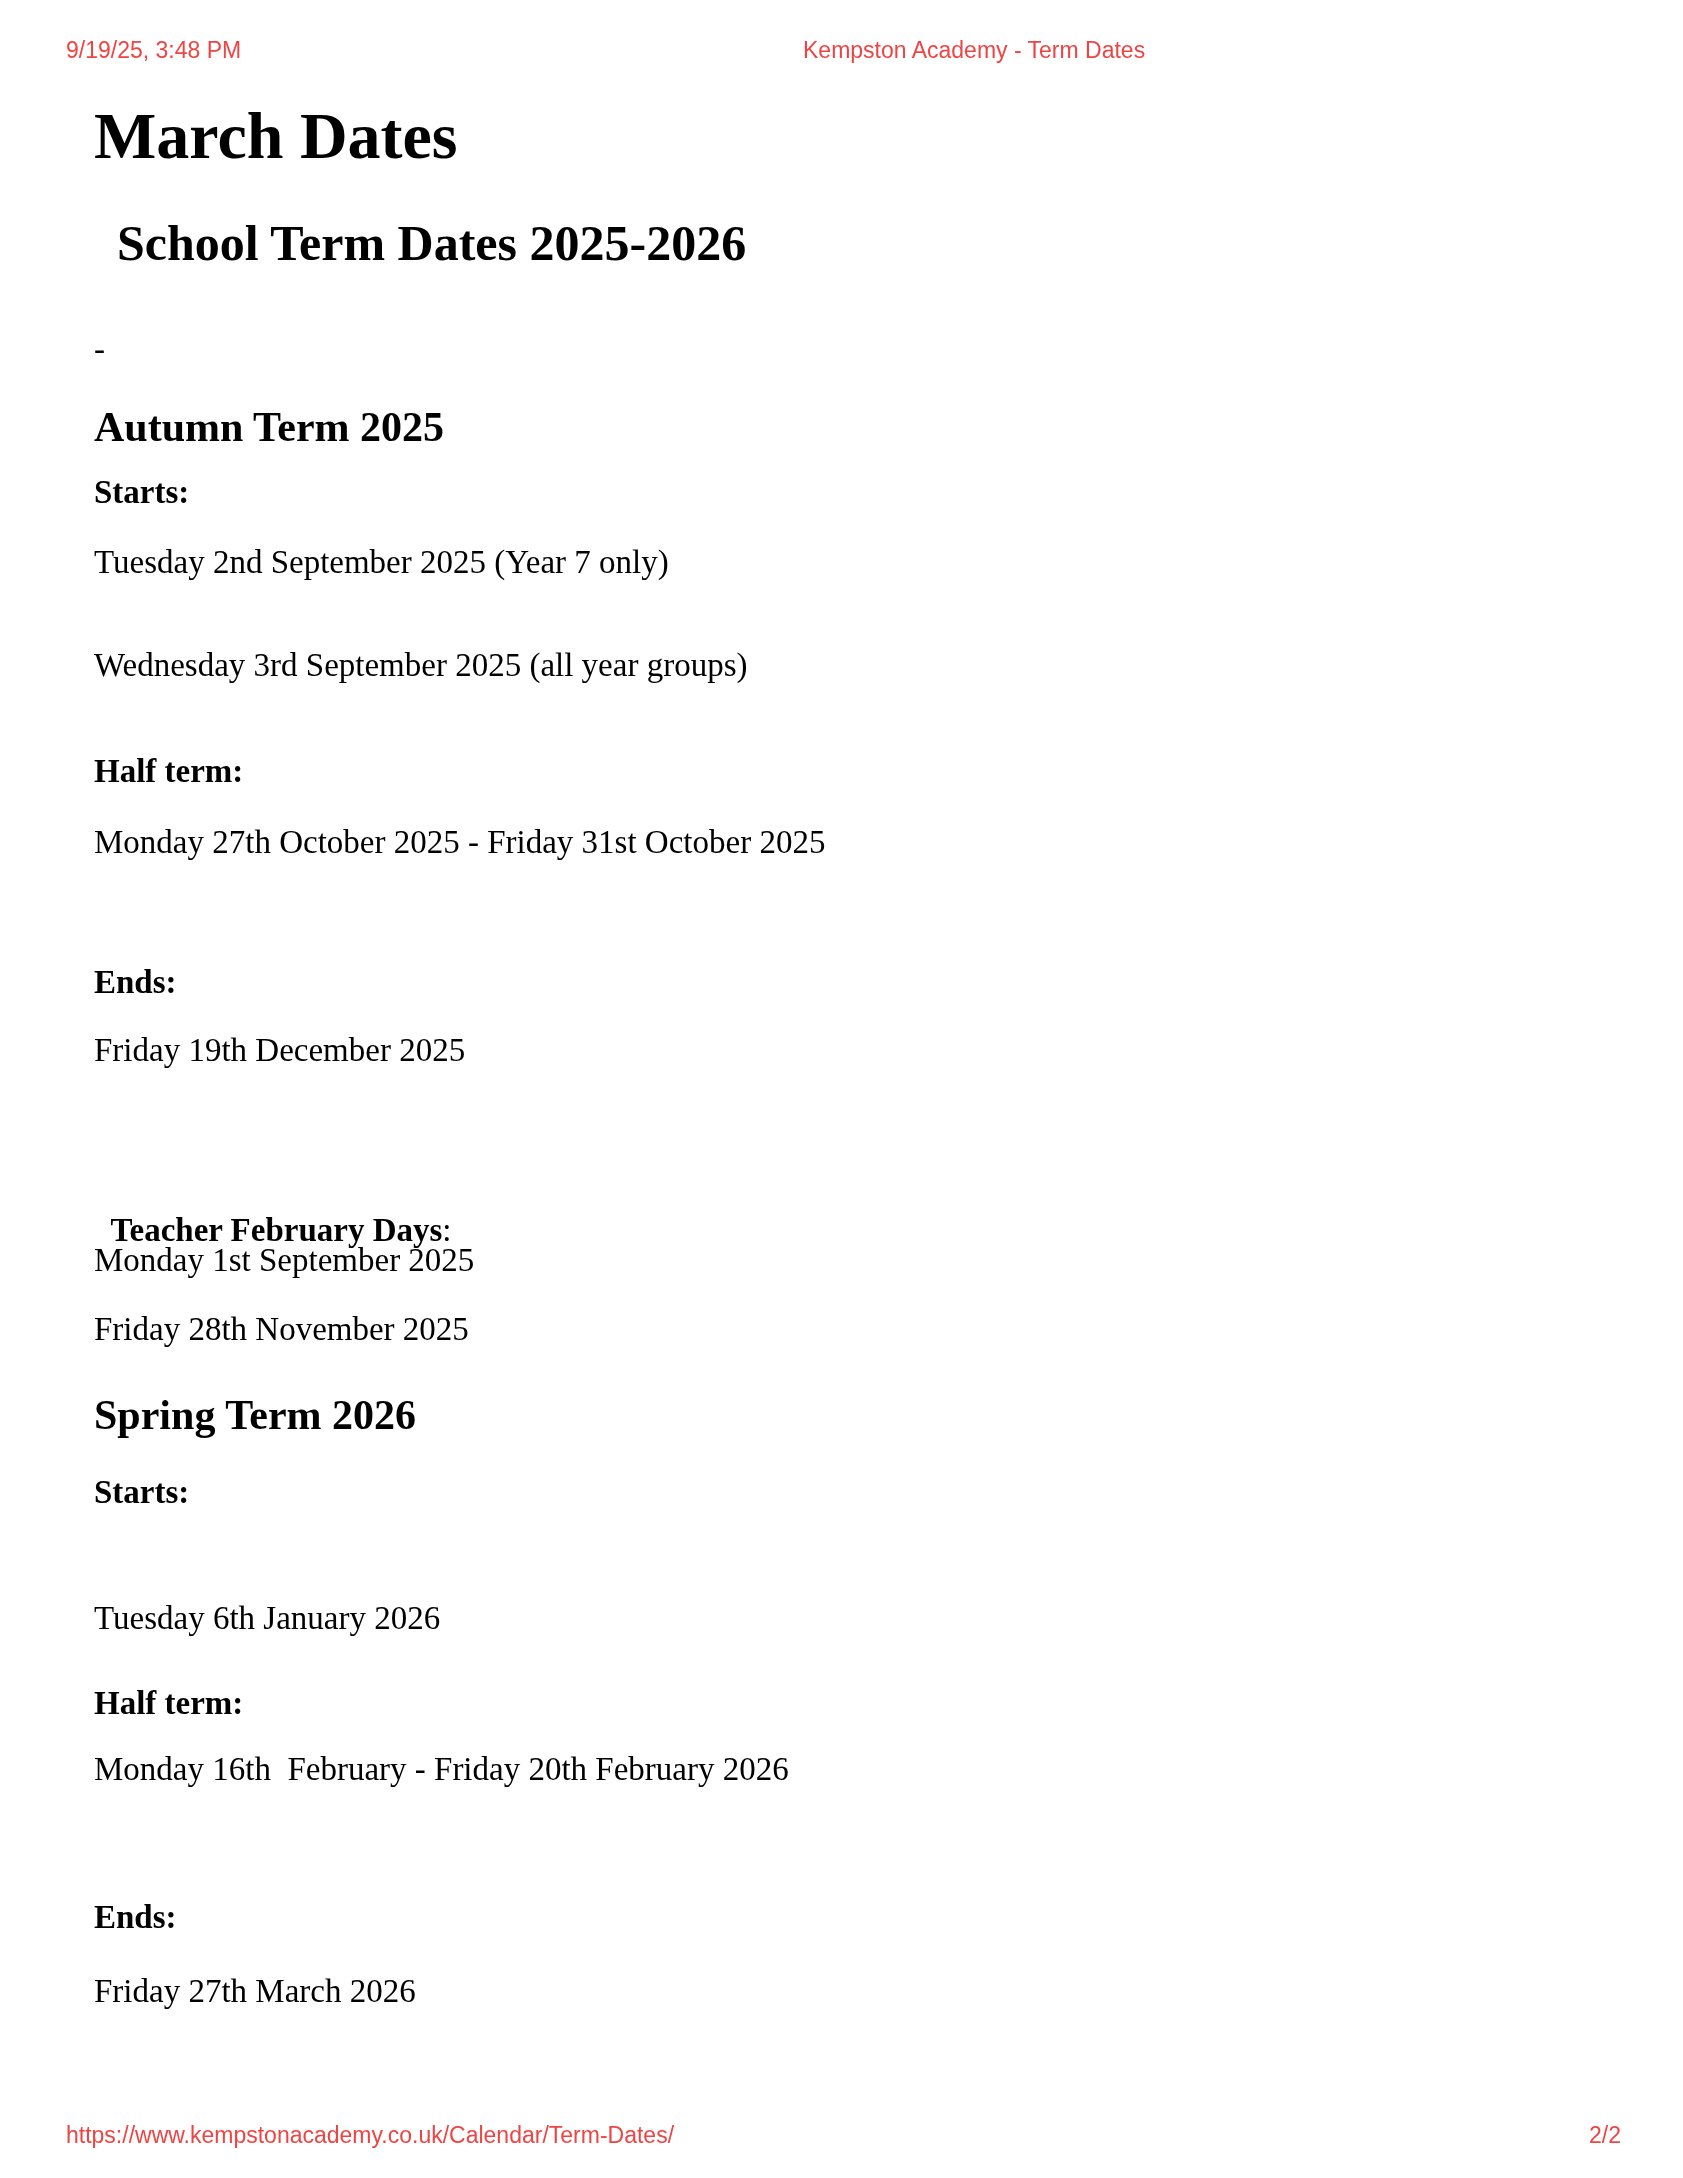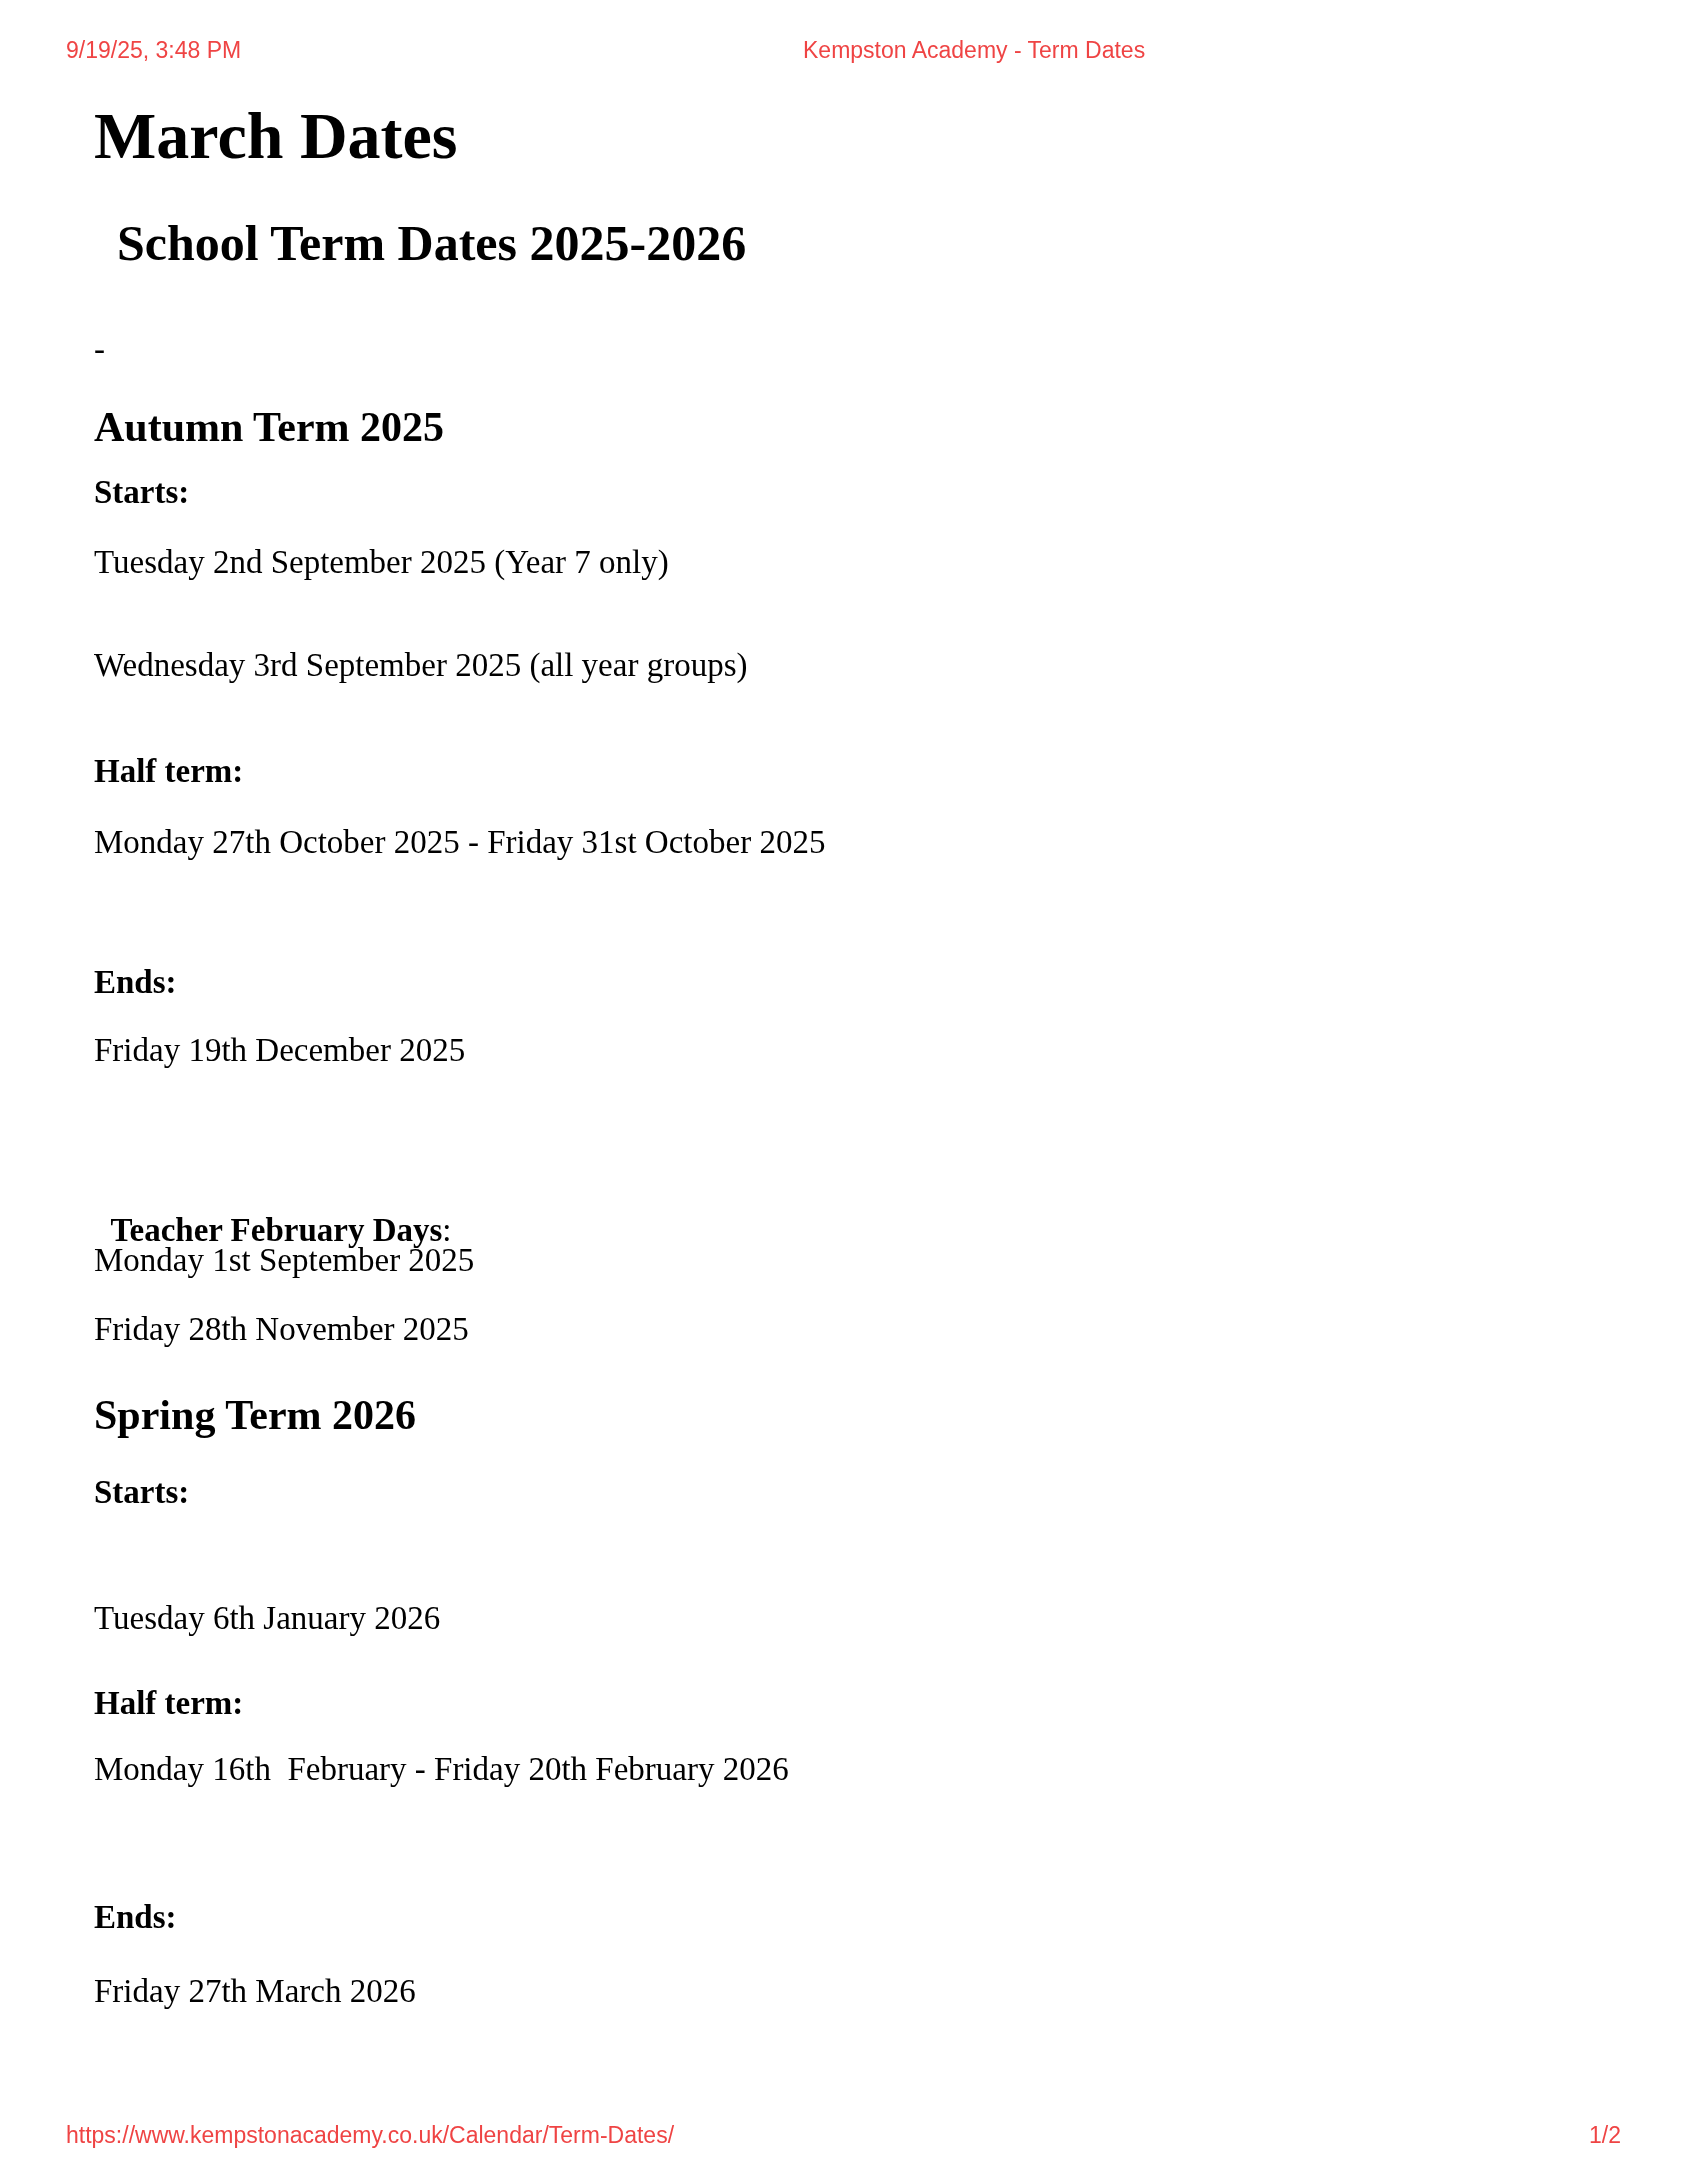--- a/index.html
+++ b/index.html
@@ -73,14 +73,14 @@
 
 <div class="abs p bold left-content" style="top:1684px;">Half term:</div>
 
 <div class="abs p left-content" style="top:1750px;">Monday 16th  February - Friday 20th February 2026</div>
 
 <div class="abs p bold left-content" style="top:1898px;">Ends:</div>
 
 <div class="abs p left-content" style="top:1972px;">Friday 27th March 2026</div>
 
 <div class="abs chrome-meta left-meta" style="top:2122px;">https://www.kempstonacademy.co.uk/Calendar/Term-Dates/</div>
-<div class="abs chrome-meta" style="right:62px; top:2122px;">1/2</div>
+<div class="abs chrome-meta" style="right:62px; top:2122px;">2/2</div>
 
 
 </body></html>

